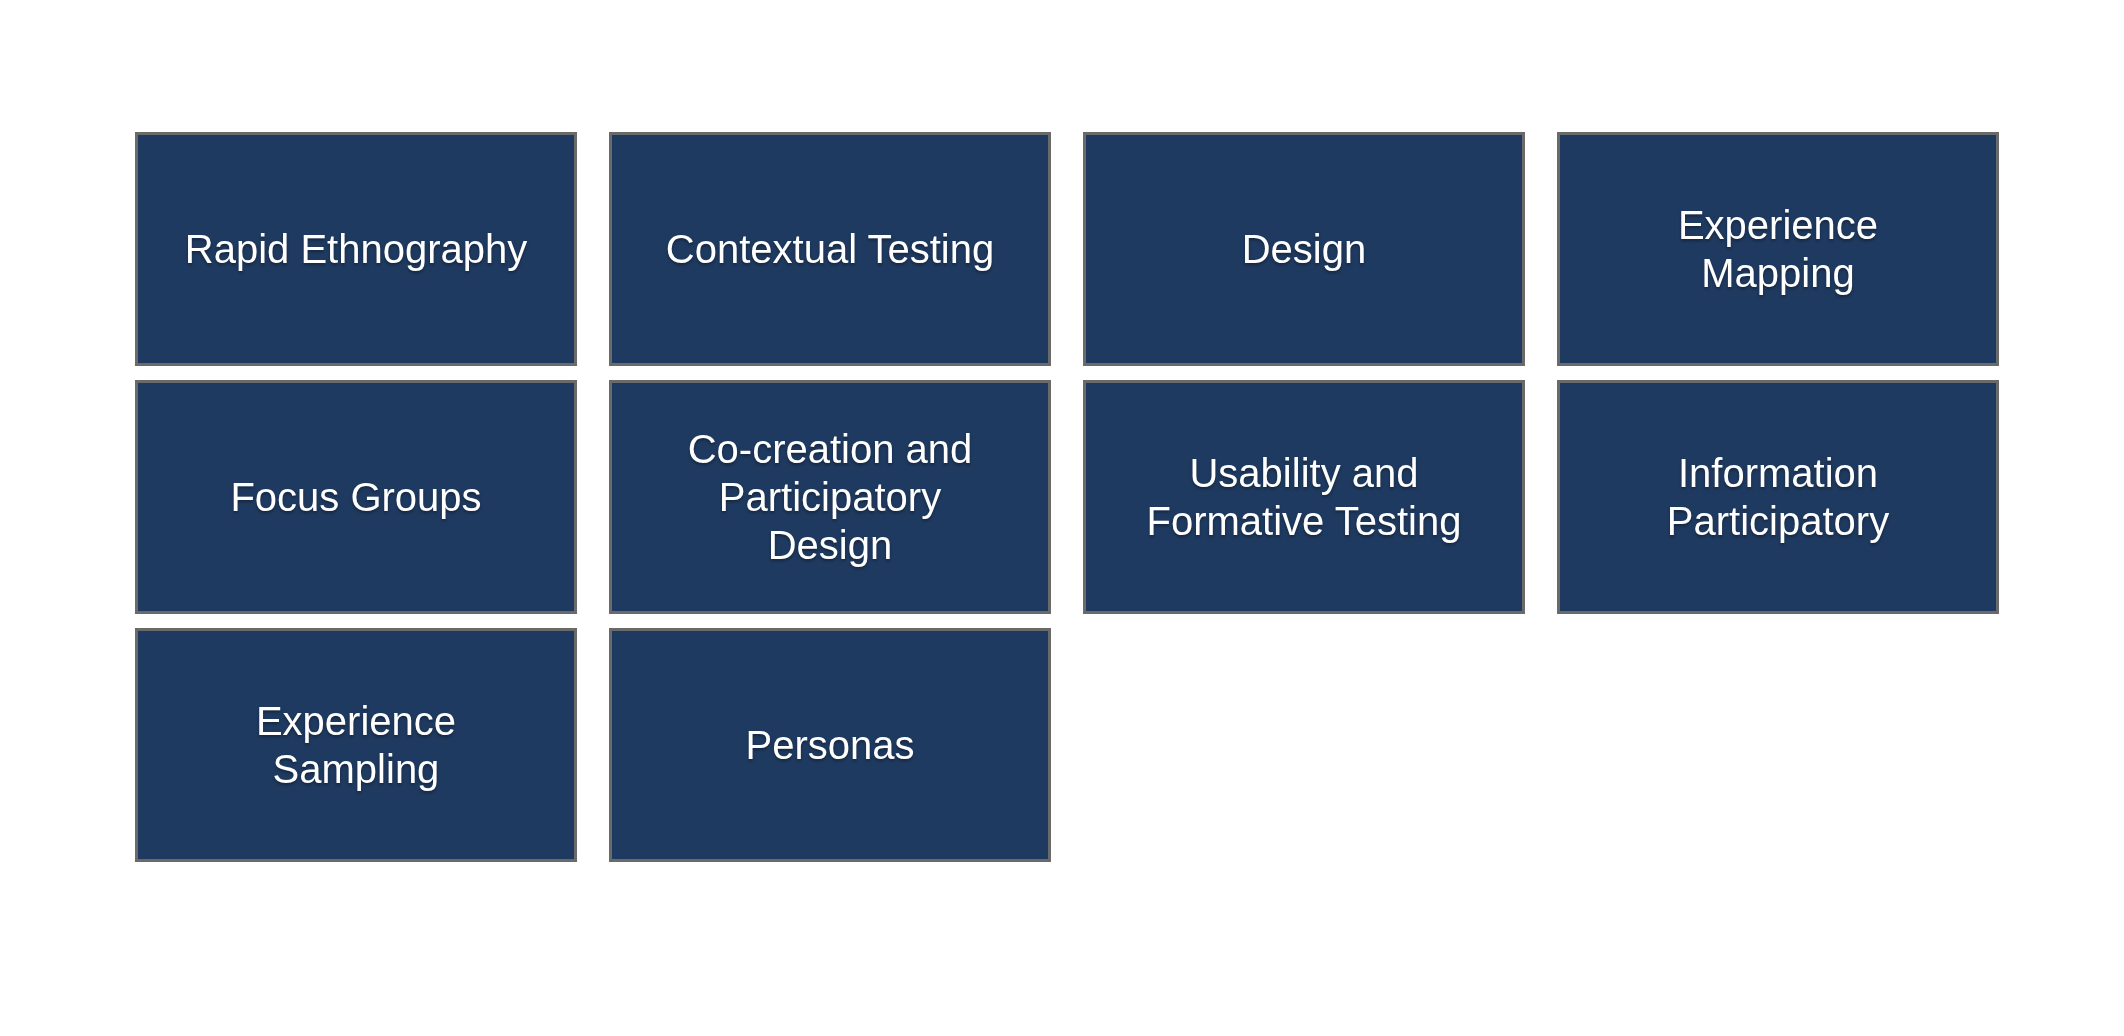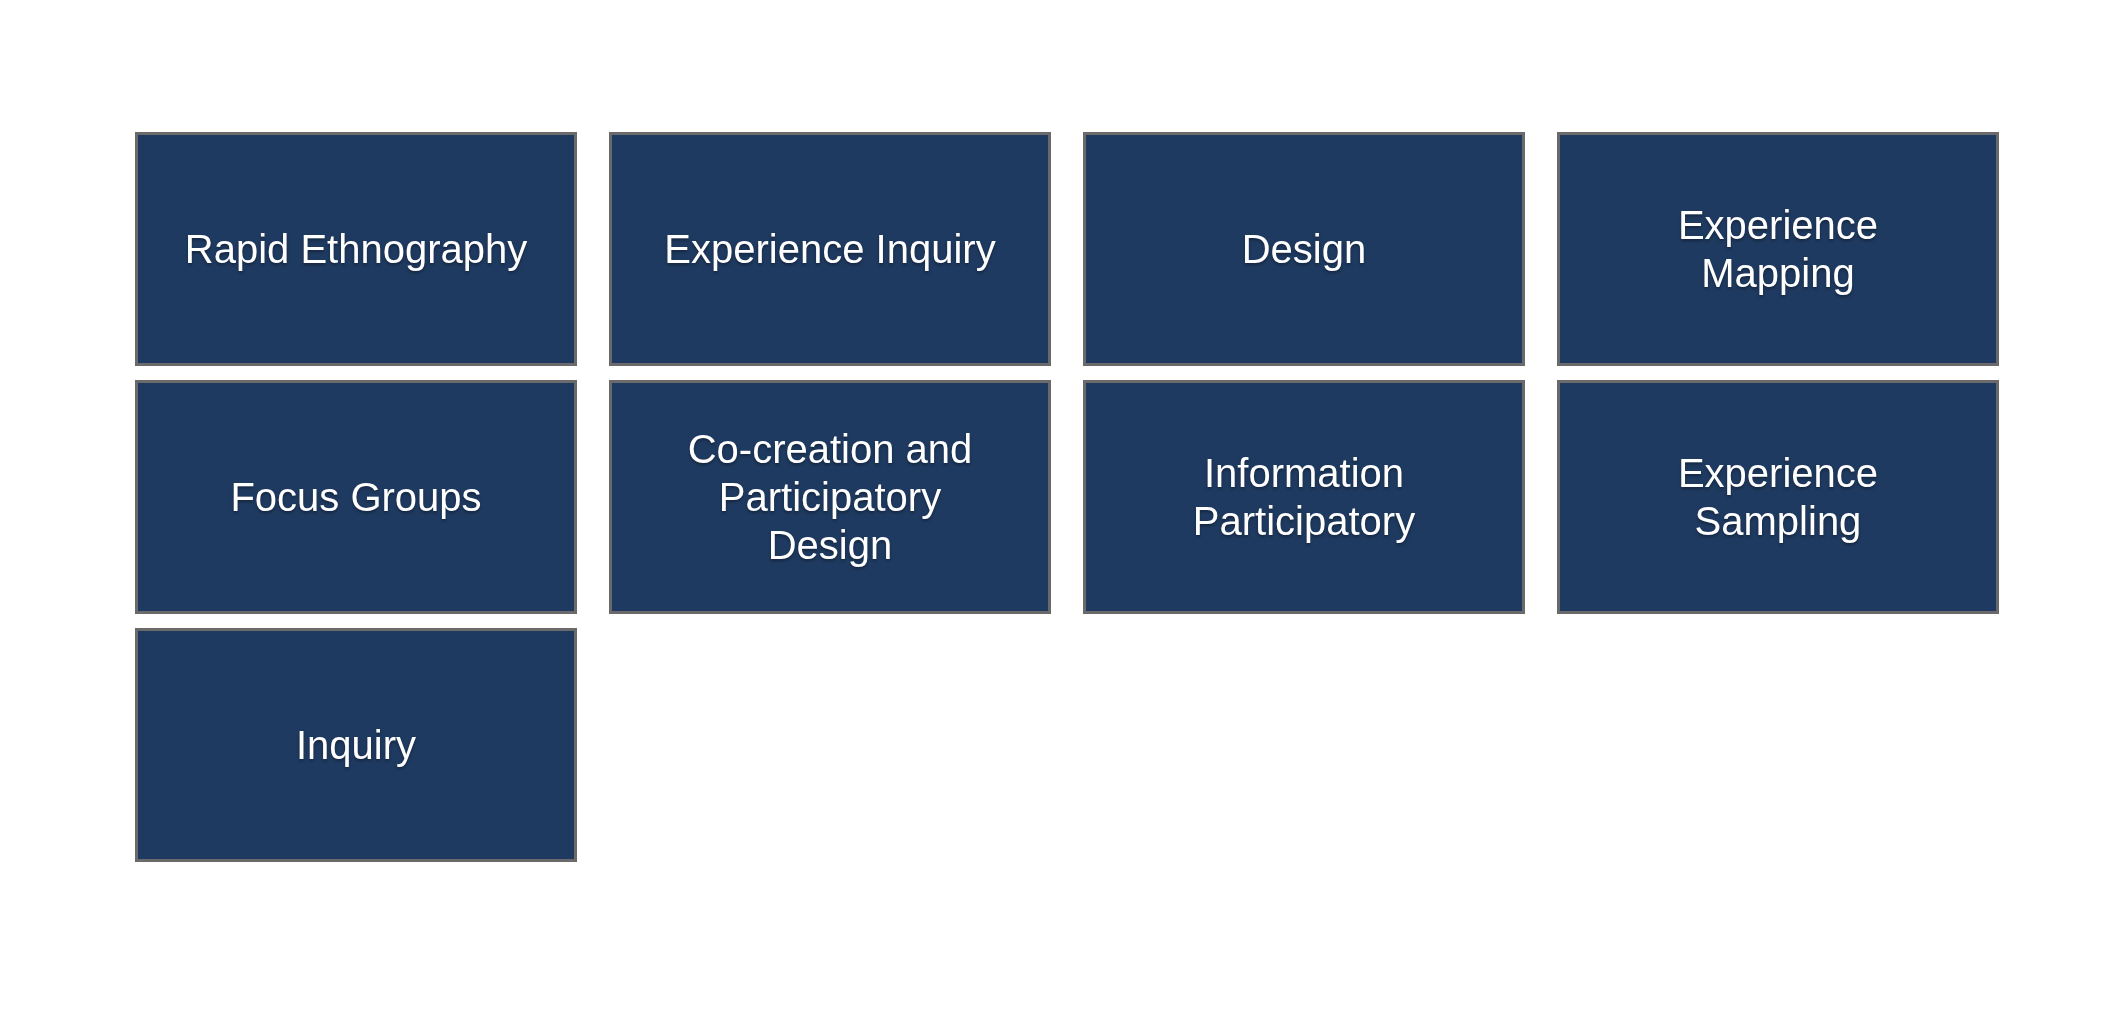--- a/index.html
+++ b/index.html
@@ -50,21 +50,21 @@
 <body>
 
 <div class="slide">
   <div class="methods-grid">
 
     <div class="tile">
       <span class="tile-label">Rapid Ethnography</span>
     </div>
 
     <div class="tile">
-      <span class="tile-label">Experience Inquiry</span>
+      <span class="tile-label">Contextual Testing</span>
     </div>
 
     <div class="tile">
       <span class="tile-label">Design</span>
     </div>
 
 
     <div class="tile">
       <span class="tile-label">Experience
 Mapping</span>
@@ -73,30 +73,34 @@
     <div class="tile">
       <span class="tile-label">Focus Groups</span>
     </div>
 
     <div class="tile">
       <span class="tile-label">Co-creation and
 Participatory
 Design</span>
     </div>
 
+    <div class="tile">
+      <span class="tile-label">Usability and
+Formative Testing</span>
+    </div>
 
     <div class="tile">
       <span class="tile-label">Information
 Participatory</span>
     </div>
 
     <div class="tile">
       <span class="tile-label">Experience
 Sampling</span>
     </div>
 
     <div class="tile">
-      <span class="tile-label">Inquiry</span>
+      <span class="tile-label">Personas</span>
     </div>
 
 
   </div>
 </div>
 
 </body></html>

